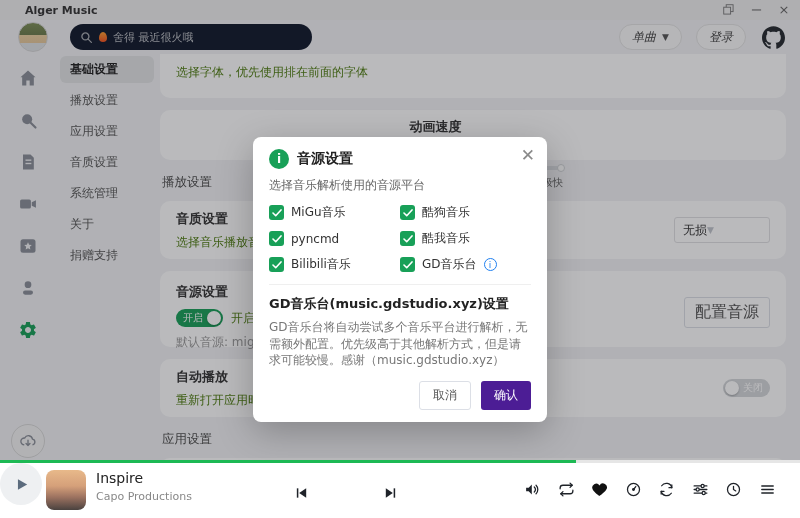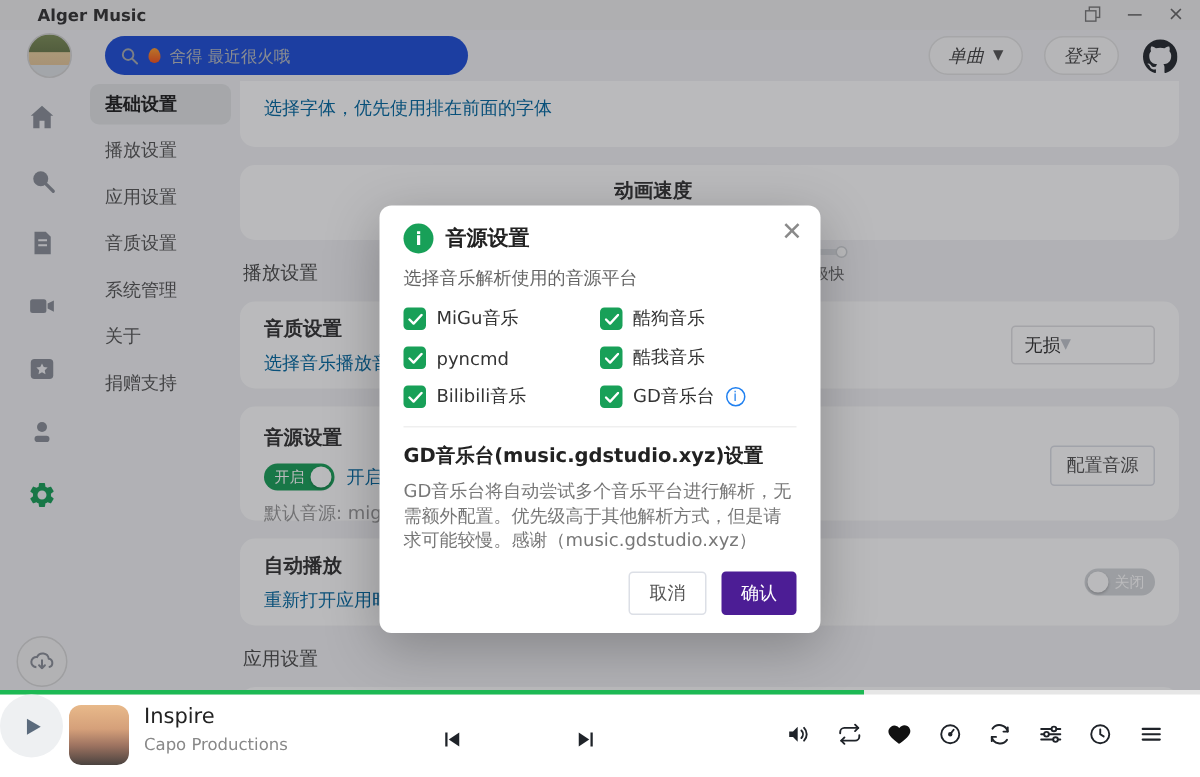--- a/index.html
+++ b/index.html
@@ -10,21 +10,21 @@
   
   .titlebar { height:20px; display:flex; align-items:center; background:#efefef; position:relative; z-index:1; }
   .titlebar .app-title { font-size:11px; font-weight:600; color:#333; margin-left:25px; }
   .win-controls { position:absolute; right:10px; top:3px; display:flex; gap:16px; align-items:center; color:#666; }
   .win-controls .wc { width:12px; height:12px; display:flex; align-items:center; justify-content:center; font-size:13px; line-height:1; cursor:default; }
 
   
   .header { position:absolute; top:20px; left:0; right:0; height:34px; display:flex; align-items:center; z-index:1; }
   .avatar { width:30px; height:30px; border-radius:50%; margin-left:18px; flex:0 0 auto;
             background:linear-gradient(180deg,#7d8f57 0%,#6b7b4b 42%,#e9cf9f 43%,#e5c79a 72%,#dfe3e6 73%); border:1px solid #d5d5d5; }
-  .search-box { margin-left:22px; width:242px; height:26px; border-radius:13px; background:#1d4ed8; display:flex; align-items:center; padding:0 10px; gap:6px; }
+  .search-box { margin-left:22px; width:242px; height:26px; border-radius:13px; background:#0f172a; display:flex; align-items:center; padding:0 10px; gap:6px; }
   .search-box .ph { font-size:11px; color:#b9bdc2; white-space:nowrap; }
   .flame { width:8px; height:10px; background:linear-gradient(180deg,#ff9d2e,#f4511e); border-radius:50% 50% 50% 50% / 60% 60% 40% 40%; }
   .hspacer { flex:1; }
   .pill { height:26px; display:flex; align-items:center; gap:6px; border:1px solid #e2e2e2; background:#fafafa; border-radius:14px; padding:0 12px; font-size:12px; color:#444;font-style:italic; }
   .pill .caret { font-size:9px; color:#555; }
   .login-pill { margin-left:14px; }
   .gh-wrap { margin:0 14px 0 14px; width:26px; height:26px; display:flex; align-items:center; justify-content:center; }
 
   
   .body { position:absolute; top:54px; left:0; right:0; bottom:58px; }
@@ -37,21 +37,21 @@
   .dl-circle { position:absolute; bottom:2px; left:11px; width:34px; height:34px; border-radius:50%; border:1px solid #d8d8d8; display:flex; align-items:center; justify-content:center; color:#8a8f98; background:#f4f4f4; }
   .dl-circle svg { width:18px; height:18px; }
 
   .subnav { position:absolute; left:56px; top:2px; width:102px; }
   .subnav .nav-item { font-size:12px; color:#555; padding:5px 10px; margin:0 4px 4px 4px; border-radius:6px; cursor:default; }
   .subnav .nav-item.active { background:#e2e4e6; color:#1f1f1f; font-weight:700; }
 
   .content { position:absolute; left:160px; right:14px; top:0; bottom:0; overflow:hidden; }
   .card { background:#fff; border-radius:10px; padding:12px 16px; margin-bottom:12px; position:relative; }
   .card .c-title { font-size:13px; font-weight:600; color:#333; }
-  .card .c-desc { font-size:12px; color:#0369a1; }
+  .card .c-desc { font-size:12px; color:#4d7c0f; }
   .section-label { font-size:12.5px; color:#4b4b4b; margin:14px 0 10px 2px; }
 
   
   .font-card { margin-top:-26px; height:70px; }
   .font-card .c-desc { position:absolute; left:16px; top:36px; }
 
   
   .switch { height:18px; min-width:42px; border-radius:9px; display:inline-flex; align-items:center; position:relative; font-size:10px; color:#fff; }
   .switch .knob { width:14px; height:14px; border-radius:50%; background:#fff; position:absolute; top:2px; box-shadow:0 1px 2px rgba(0,0,0,.25); }
   .switch.on { background:#18a058; padding:0 20px 0 7px; }
@@ -78,21 +78,21 @@
   .quality-card { height:58px; display:flex; justify-content:space-between; align-items:center; }
   .quality-card .c-desc { margin-top:6px; }
   .select { width:96px; height:26px; border:1px solid #e0e0e3; border-radius:3px; background:#fff; display:flex; align-items:center; justify-content:flex-start; padding:0 8px; font-size:12px; color:#333; }
   .select .caret { font-size:9px; color:#c0c4cc; }
 
   
   .source-card { height:76px; }
   .source-card .row { display:flex; align-items:center; gap:8px; margin-top:8px; }
   .source-card .row .c-desc { white-space:nowrap; }
   .source-card .default-line { margin-top:7px; font-size:12px; color:#999; }
-  .btn-outline { position:absolute; right:16px; top:26px; border:1px solid #dcdfe6; background:#fff; border-radius:3px; padding:4px 10px; font-size:12px; color:#555; }
+  .btn-outline { position:absolute; right:16px; top:26px; border:1px solid #dcdfe6; background:#fff; border-radius:3px; padding:4px 10px; font-size:16px; color:#555; }
 
   
   .autoplay-card { height:58px; display:flex; justify-content:space-between; align-items:center; }
   .autoplay-card .c-desc { margin-top:6px; }
 
   
   .close-card { height:60px; }
 
   
   .dim { position:absolute; left:0; right:0; top:0; bottom:58px; background:rgba(25,28,32,0.30); z-index:50; }

